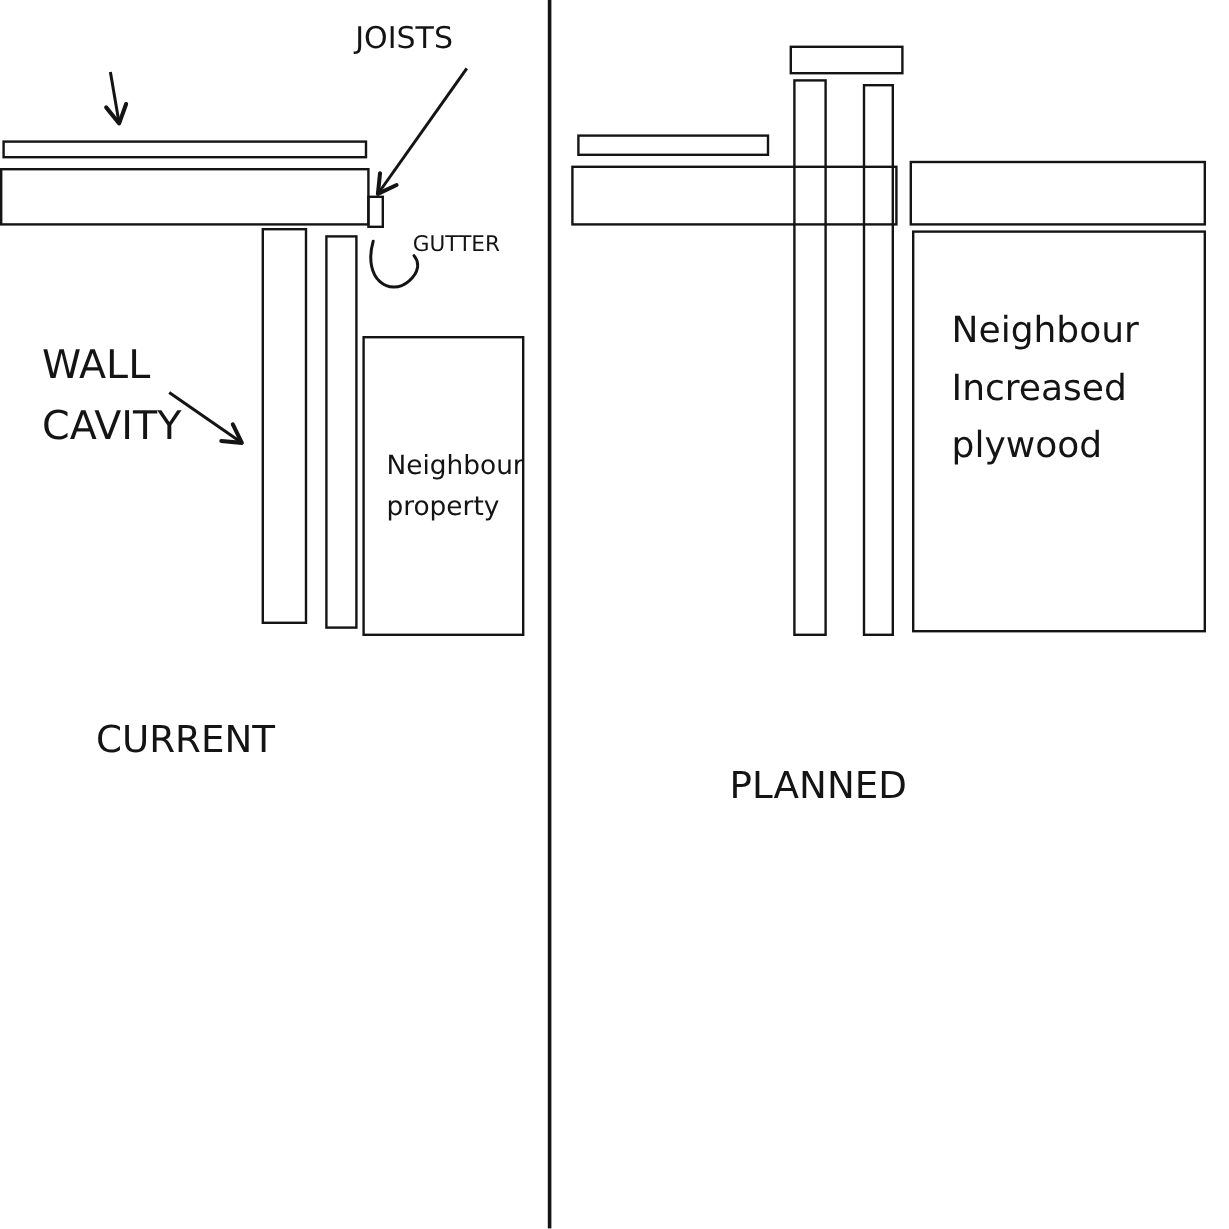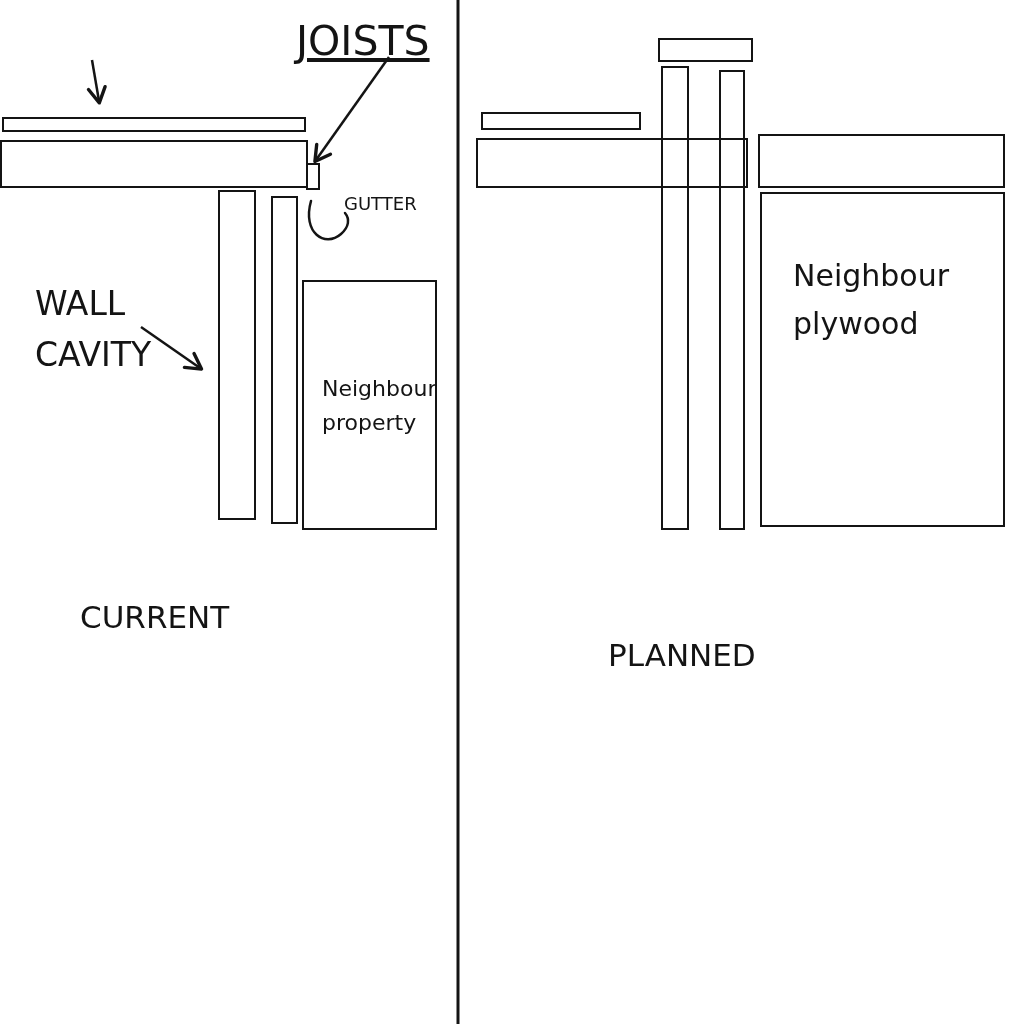--- a/index.html
+++ b/index.html
@@ -28,21 +28,21 @@
     white-space: nowrap;
     line-height: 1.15;
   }
   .overlay {
     position: absolute;
     left: 0; top: 0;
     width: 1024px; height: 1024px;
     pointer-events: none;
   }
   .lbl-plywood   { left: 33px;  top: 20px;  font-size: 31px; }
-  .lbl-joists    { left: 296px; top: 18px;  font-size: 41px; text-decoration: underline; }
+  .lbl-joists    { left: 296px; top: 18px;  font-size: 25px; }
   .lbl-gutter    { left: 344px; top: 194px; font-size: 18px; }
   .lbl-cavity    { left: 35px;  top: 278px; font-size: 33px; line-height: 1.55; }
   .lbl-current   { left: 80px;  top: 600px; font-size: 31px; }
   .lbl-planned   { left: 608px; top: 598px; font-size: 31px; margin-top: 40px; }
   .lbl-neighbour-prop {
     left: 322px; top: 372px; font-size: 22px; line-height: 1.55;
   }
   .lbl-neighbour-inc {
     left: 793px; top: 252px; font-size: 30px; line-height: 1.6;
   }
@@ -117,18 +117,19 @@
   <div class="rect r-leaf-b"></div>
 
   <div class="rect r-plywood-r"></div>
   <div class="rect r-deck-r"></div>
 
   <div class="rect r-neigh-top"></div>
   <div class="rect r-neigh-body"></div>
 
   <div class="label lbl-neighbour-inc">
     <div>Neighbour</div>
+    <div>Increased</div>
     <div>plywood</div>
   </div>
 
   <div class="label lbl-planned">PLANNED</div>
 
 </div>
 
 </body></html>

